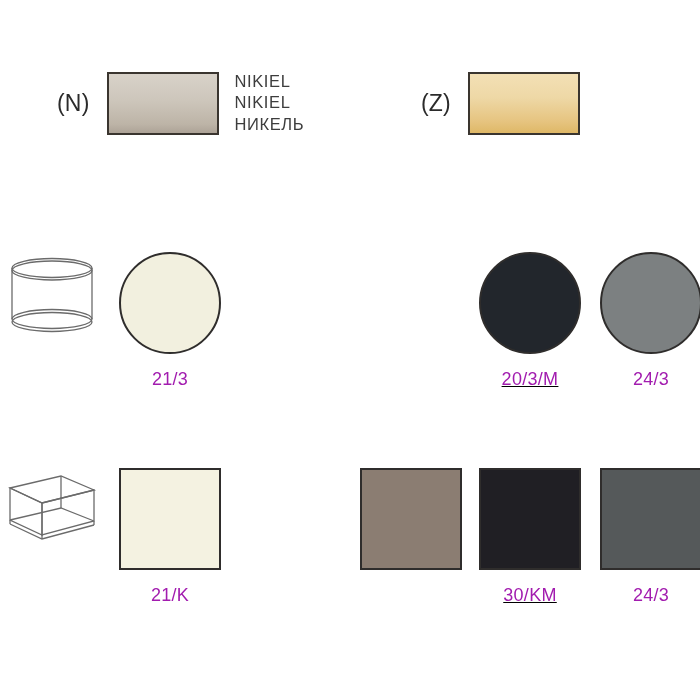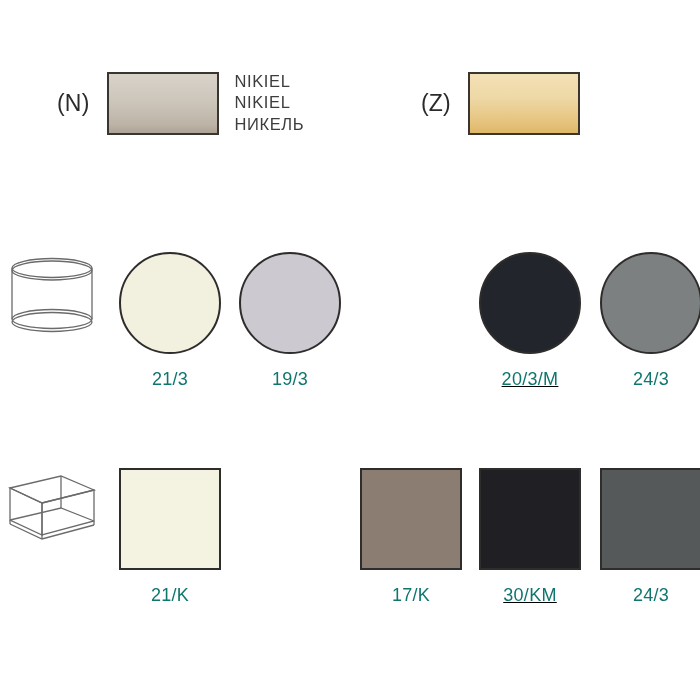--- a/index.html
+++ b/index.html
@@ -107,21 +107,21 @@
     width: 102px;
     height: 102px;
   }
 
   .swatch.round { border-radius: 50%; }
 
   .swatch-label {
     margin-top: 15px;
     text-align: center;
     font-size: 18px;
-    color: #0f766e;
+    color: #a21caf;
     letter-spacing: 0.3px;
     white-space: nowrap;
   }
 
   
   .col-0 { left: 119px; }
   .col-1 { left: 239px; }
   .col-2 { left: 360px; }
   .col-3 { left: 479px; text-decoration: underline; }
   .col-4 { left: 600px; }
@@ -161,24 +161,20 @@
         <ellipse cx="46" cy="67" rx="40" ry="9.5"></ellipse>
         <ellipse cx="46" cy="70" rx="40" ry="9.5"></ellipse>
       </svg>
     </div>
 
     <div class="swatch-cell col-0">
       <div class="swatch round" style="background:#f2f0df;"></div>
       <div class="swatch-label">21/3</div>
     </div>
 
-    <div class="swatch-cell col-1">
-      <div class="swatch round" style="background:#cdc9d0;"></div>
-      <div class="swatch-label">19/3</div>
-    </div>
 
 
     <div class="swatch-cell col-3">
       <div class="swatch round" style="background:#22262c;"></div>
       <div class="swatch-label">20/3/M</div>
     </div>
 
     <div class="swatch-cell col-4">
       <div class="swatch round" style="background:#7c8081;"></div>
       <div class="swatch-label">24/3</div>
@@ -203,21 +199,20 @@
     </div>
 
     <div class="swatch-cell col-0">
       <div class="swatch" style="background:#f4f2e1;"></div>
       <div class="swatch-label">21/K</div>
     </div>
 
 
     <div class="swatch-cell col-2">
       <div class="swatch" style="background:#8b7d72;"></div>
-      <div class="swatch-label">17/K</div>
     </div>
 
     <div class="swatch-cell col-3">
       <div class="swatch" style="background:#201f24;"></div>
       <div class="swatch-label">30/KM</div>
     </div>
 
     <div class="swatch-cell col-4">
       <div class="swatch" style="background:#55595a;"></div>
       <div class="swatch-label">24/3</div>

